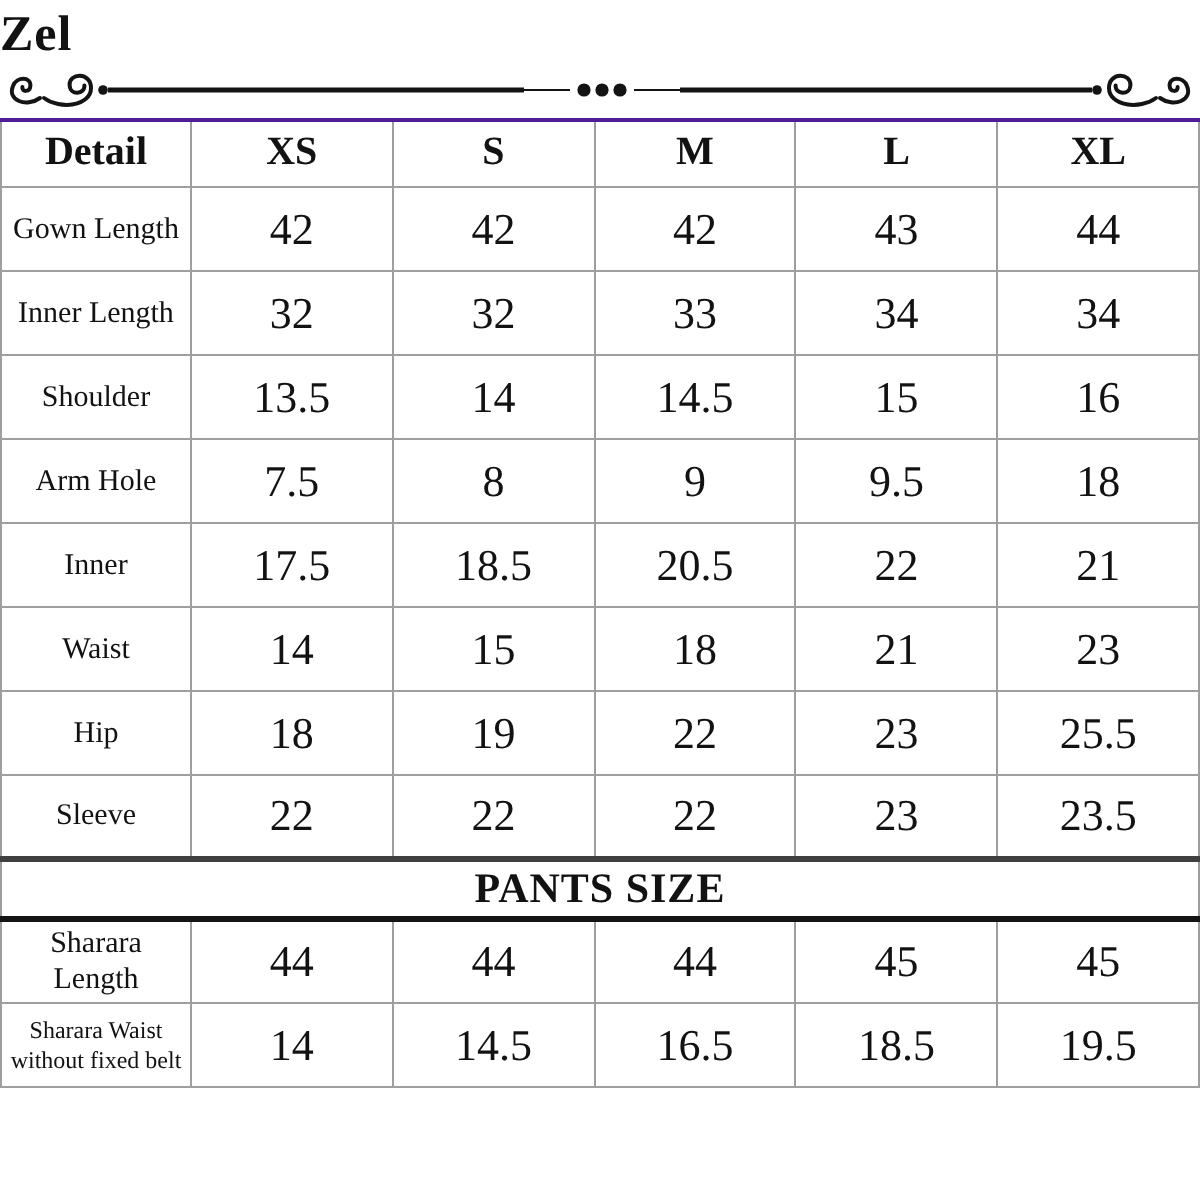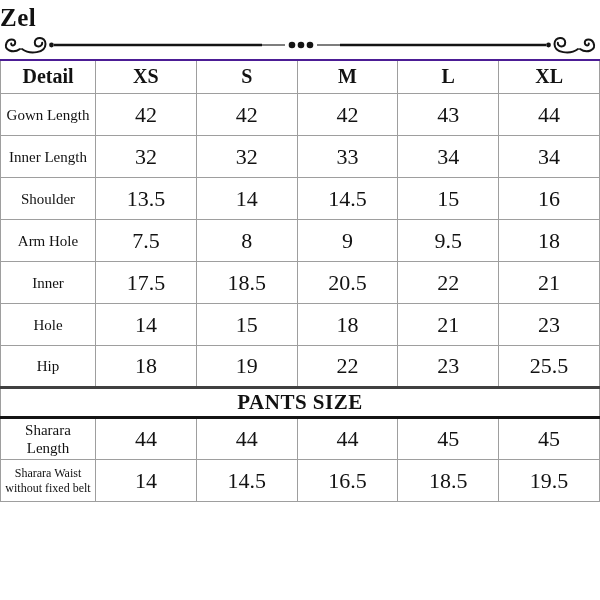--- a/index.html
+++ b/index.html
@@ -137,34 +137,42 @@
         </tr>
         <tr>
           <td class="label">Inner</td>
           <td class="value">17.5</td>
           <td class="value">18.5</td>
           <td class="value">20.5</td>
           <td class="value">22</td>
           <td class="value">21</td>
         </tr>
         <tr>
-          <td class="label">Hole</td>
+          <td class="label">Waist</td>
           <td class="value">14</td>
           <td class="value">15</td>
           <td class="value">18</td>
           <td class="value">21</td>
           <td class="value">23</td>
         </tr>
         <tr>
           <td class="label">Hip</td>
           <td class="value">18</td>
           <td class="value">19</td>
           <td class="value">22</td>
           <td class="value">23</td>
           <td class="value">25.5</td>
+        </tr>
+        <tr>
+          <td class="label">Sleeve</td>
+          <td class="value">22</td>
+          <td class="value">22</td>
+          <td class="value">22</td>
+          <td class="value">23</td>
+          <td class="value">23.5</td>
         </tr>
         <tr class="pants-header">
           <td colspan="6">PANTS SIZE</td>
         </tr>
         <tr>
           <td class="label">Sharara Length</td>
           <td class="value">44</td>
           <td class="value">44</td>
           <td class="value">44</td>
           <td class="value">45</td>

